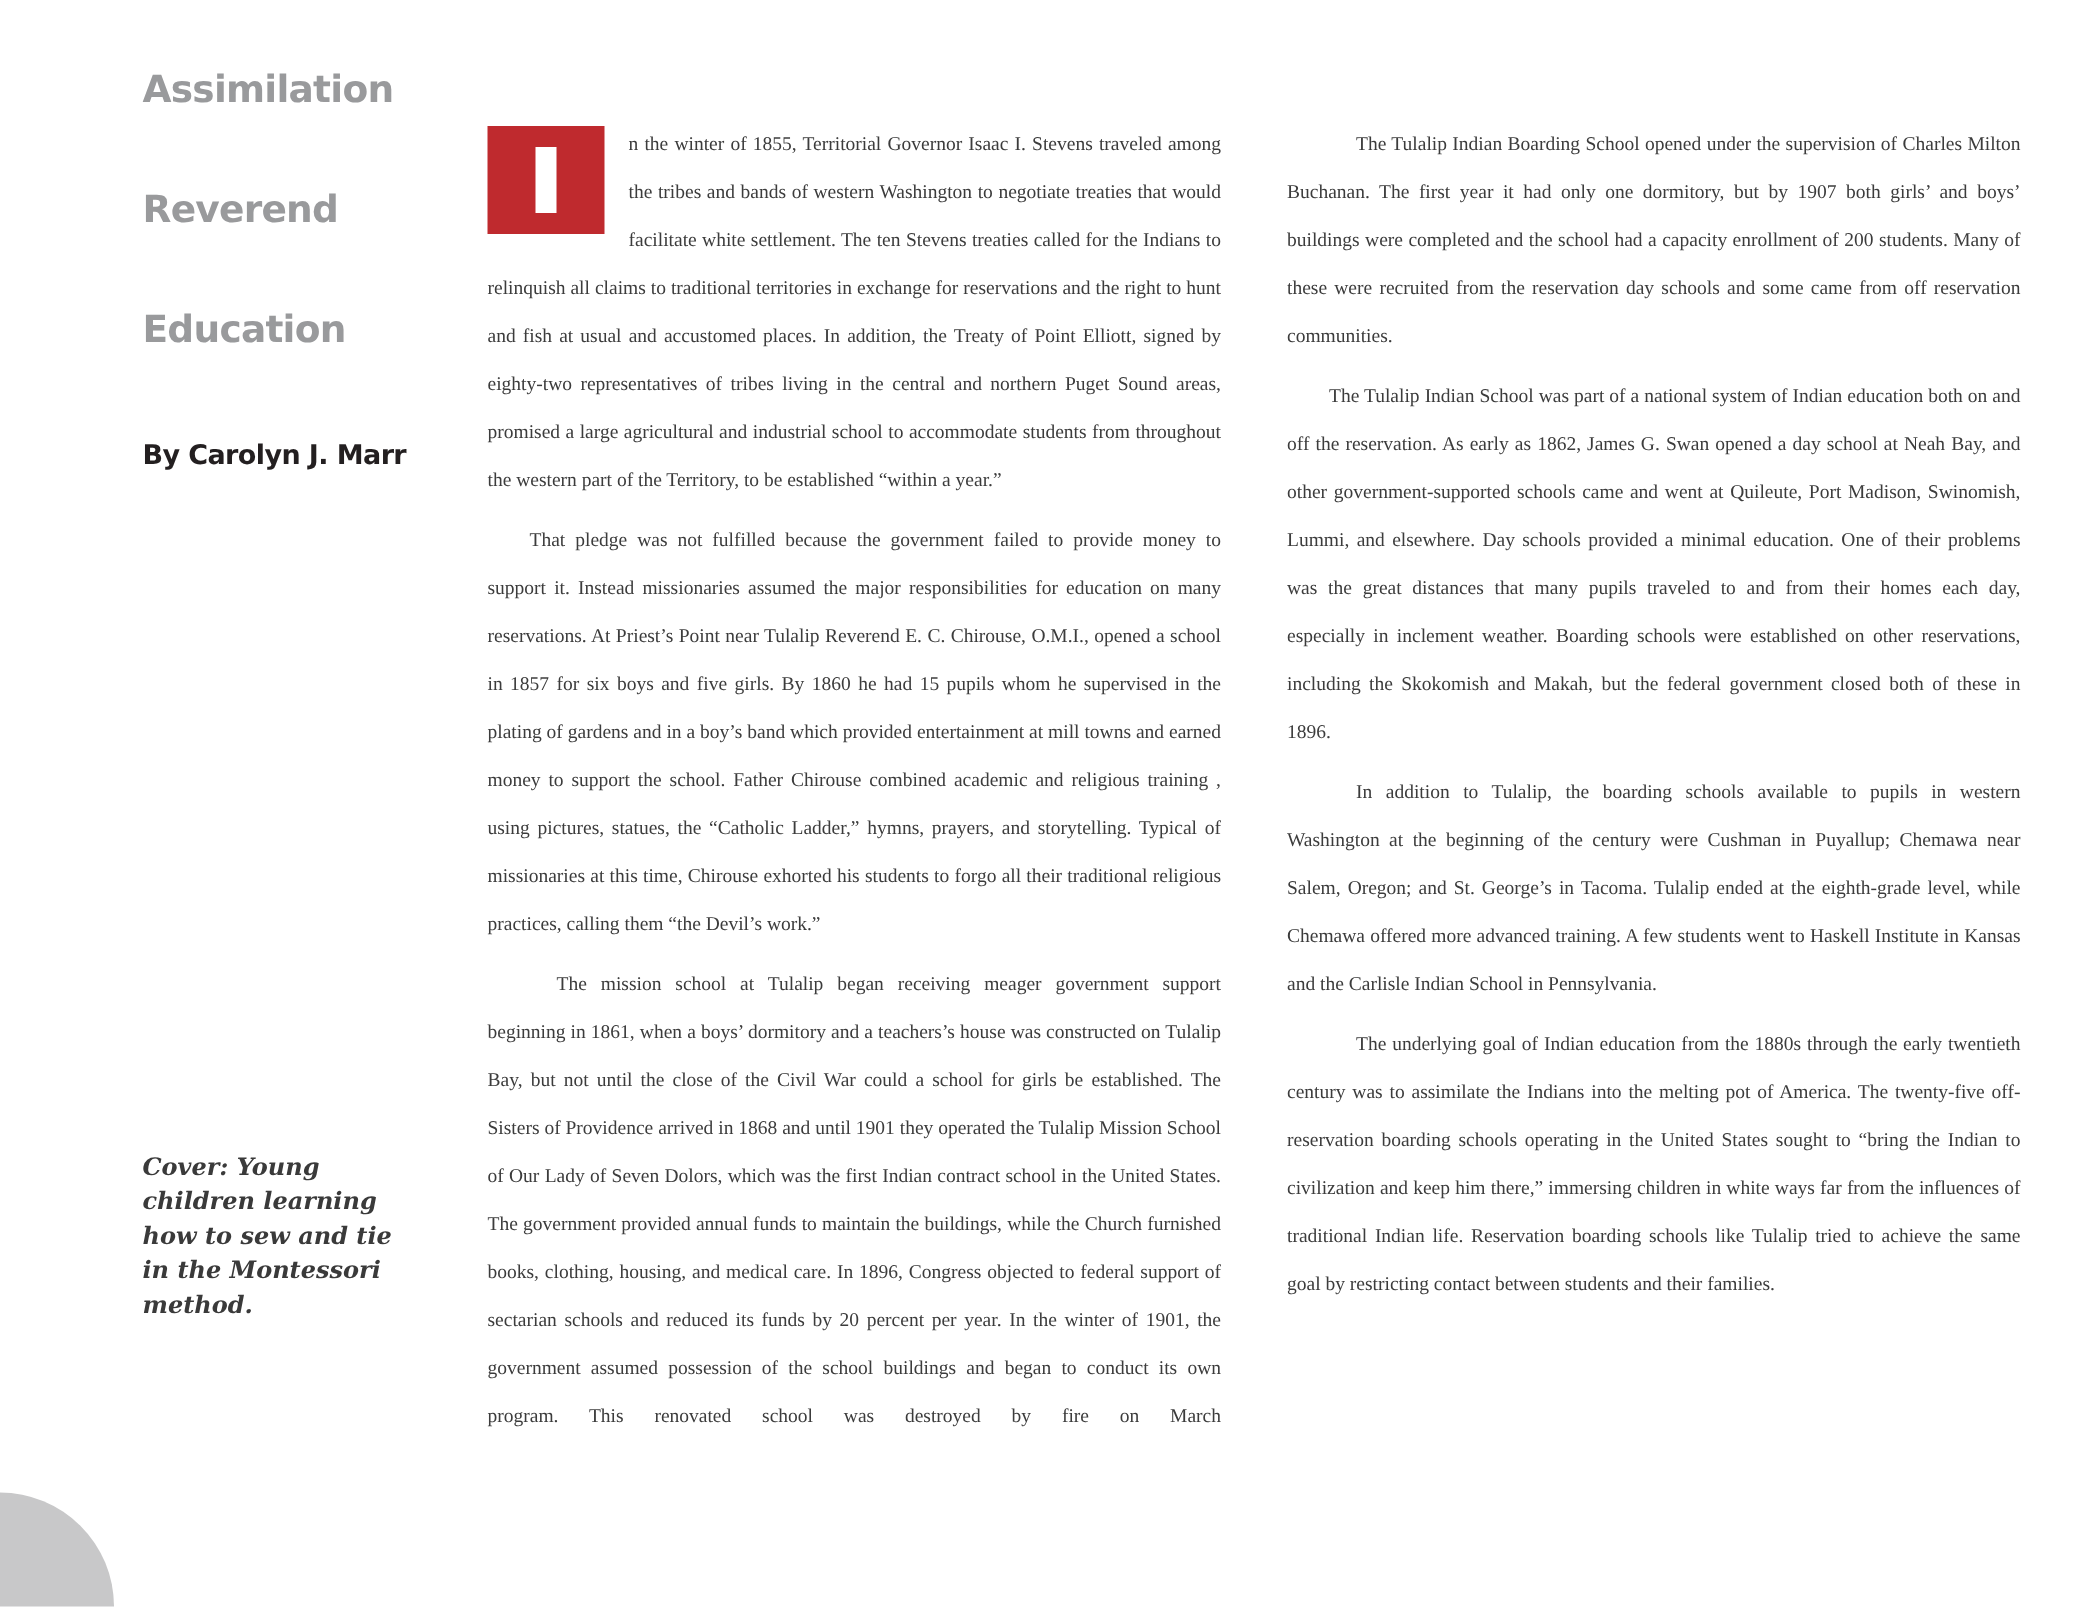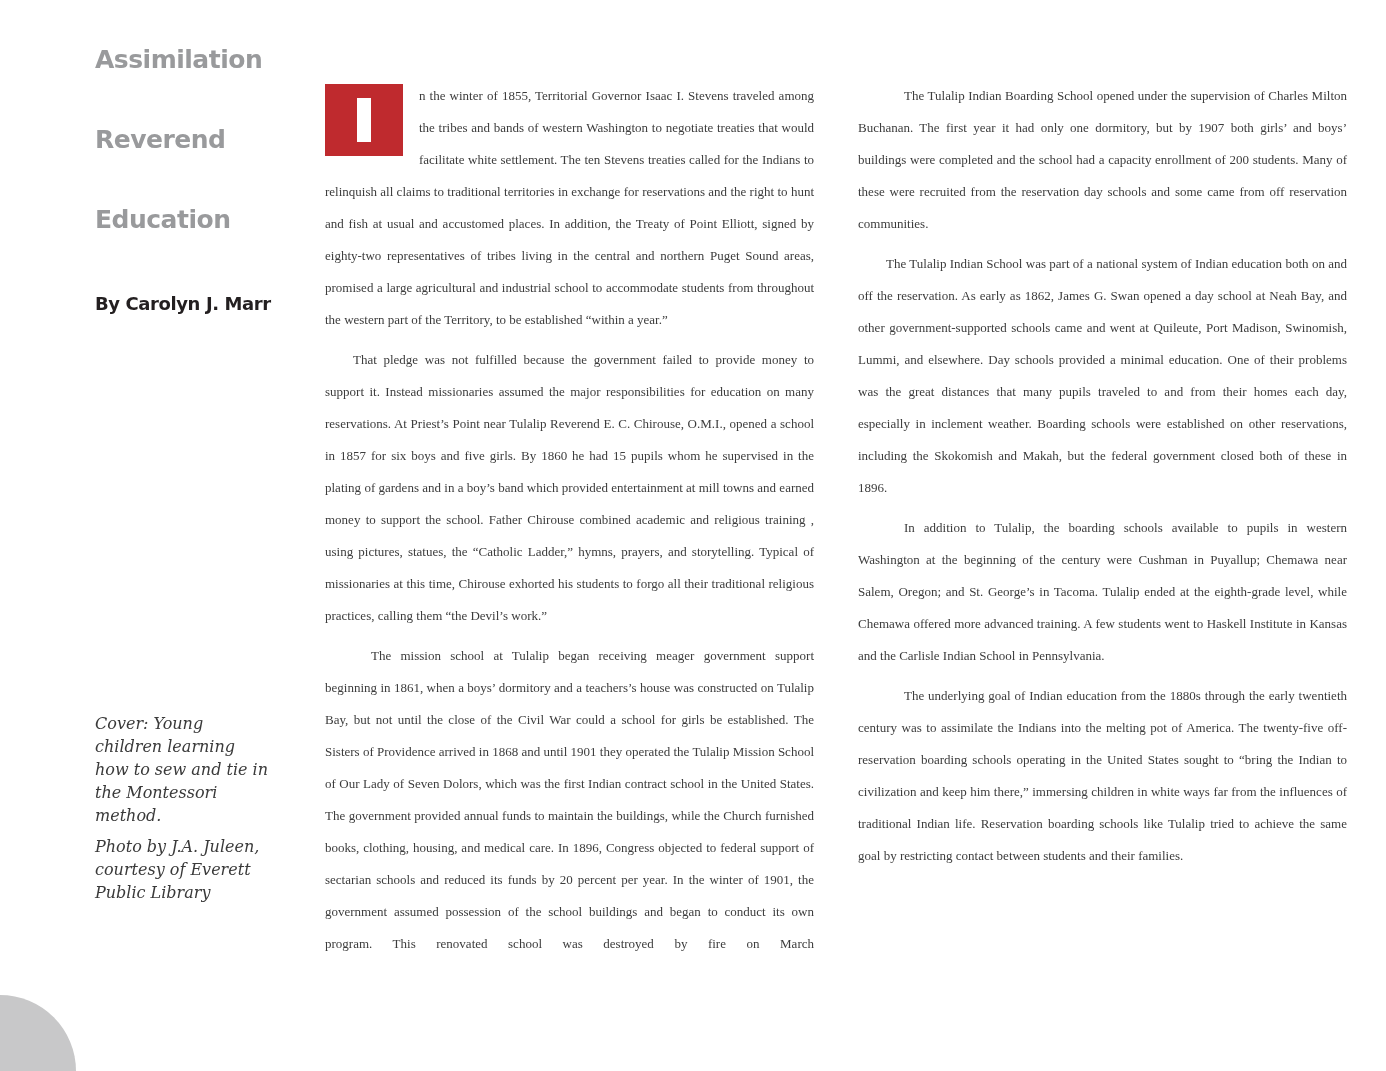--- a/index.html
+++ b/index.html
@@ -20,23 +20,22 @@
   .corner { position:absolute; left:-76px; top:995px; width:152px; height:152px; border-radius:50%; background:#c8c8c9; }
 </style>
 </head>
 <body>
 
 <div class="sidebar">
   <div class="title-word" style="top:45px;">Assimilation</div>
   <div class="title-word" style="top:125px;">Reverend</div>
   <div class="title-word" style="top:205px;">Education</div>
   <div class="byline">By Carolyn J. Marr</div>
-  <div class="caption" style="top:712px;">
+  <div class="caption" style="top:766px;font-weight:bold;">
     <p style="margin-bottom:8px;">Cover: Young children learning how to sew and tie in the Montessori method.</p>
-    <p>Photo by J.A. Juleen, courtesy of Everett Public Library</p>
   </div>
 </div>
 
 <div class="col col1">
   <div class="dropcap">
       <span></span>
     </div>
   <p>n the winter of 1855, Territorial Governor Isaac I. Stevens traveled among the tribes and bands of western Washington to negotiate treaties that would facilitate white settlement.  The ten Stevens treaties called for the Indians to relinquish all claims to traditional territories in exchange for reservations and the right to hunt and fish at usual and accustomed places.  In addition, the Treaty of Point Elliott, signed by eighty-two representatives of tribes living in the central and northern Puget Sound areas, promised a large agricultural and industrial school to accommodate students from throughout the western part of the Territory, to be established “within a year.”</p>
   <p class="indent">That pledge was not fulfilled because the government failed to provide money to support it.  Instead missionaries assumed the major responsibilities for education on many reservations.  At Priest’s Point near Tulalip Reverend E. C. Chirouse, O.M.I., opened a school in 1857 for six boys and five girls.  By 1860 he had 15 pupils whom he supervised in the plating of gardens and in a boy’s band which provided entertainment at mill towns and earned money to support the school.  Father Chirouse combined academic and religious training , using pictures, statues, the “Catholic Ladder,” hymns, prayers, and storytelling. Typical of missionaries at this time, Chirouse exhorted his students to forgo all their traditional religious practices, calling them “the Devil’s work.”</p>
   <p class="indent2" style="text-align-last:justify;">The mission school at Tulalip began receiving meager government support beginning in 1861, when a boys’ dormitory and a teachers’s house was constructed on Tulalip Bay, but not until the close of the Civil War could a school for girls be established. The Sisters of Providence arrived in 1868 and until 1901 they operated the Tulalip Mission School of Our Lady of Seven Dolors, which was the first Indian contract school in the United States.  The government provided annual funds to maintain the buildings, while the Church furnished books, clothing, housing, and medical care.  In 1896, Congress objected to federal support of sectarian schools and reduced its funds by 20 percent per year.  In the winter of 1901, the government assumed possession of the school buildings and began to conduct its own program.  This renovated school was destroyed by fire on March</p>

